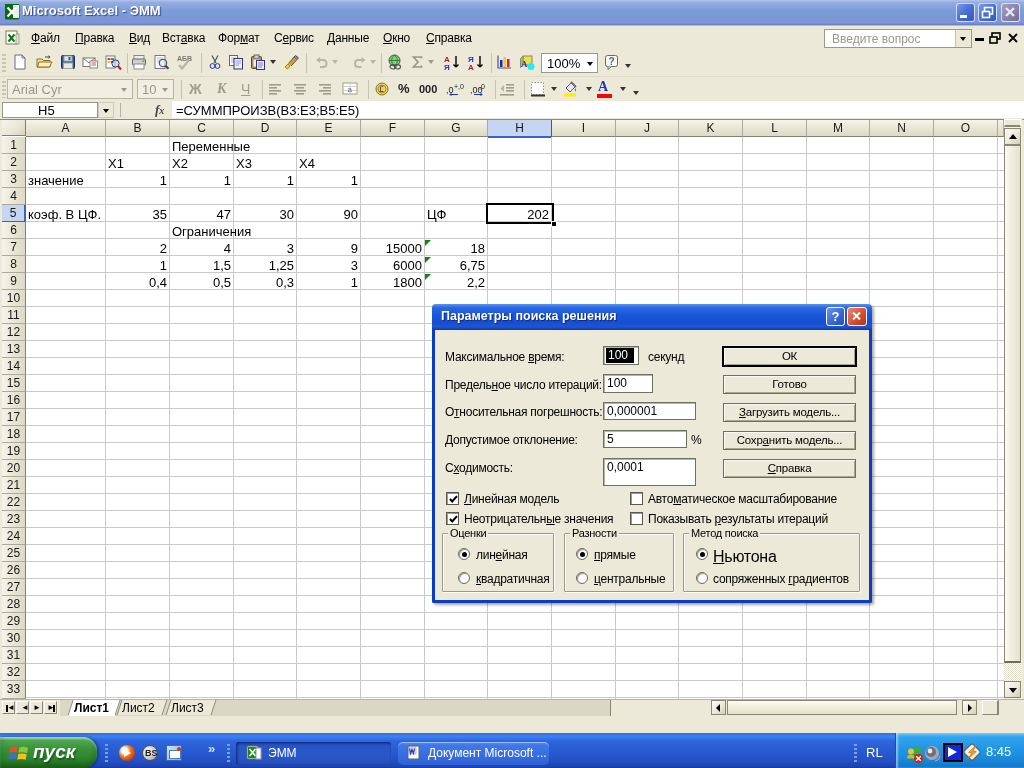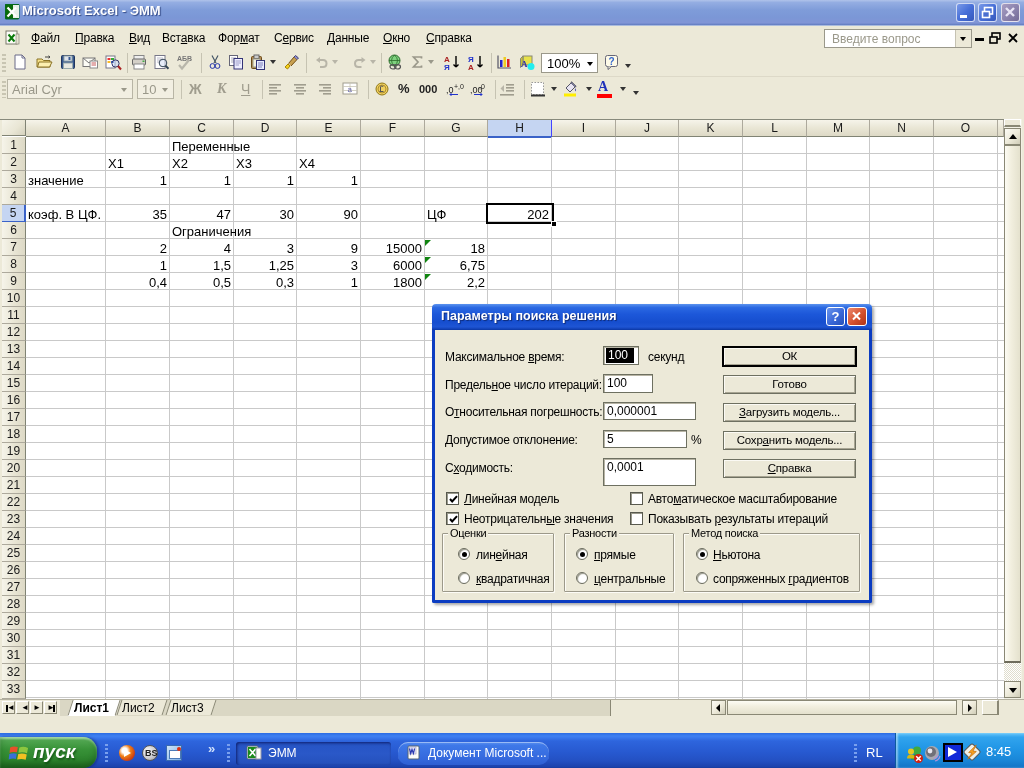--- a/index.html
+++ b/index.html
@@ -306,20 +306,31 @@
         <path d="M13 7 Q14.8 9.5 13.6 10.5 Q12.4 9.8 13 7" fill="#33a"></path>
         <rect x="2" y="12.5" width="12" height="3" fill="#ffee00"></rect>
       </svg>
   <div class="ddarr" style="left:586px;top:10px;border-top-color:#333"></div>
   <div class="a" style="left:598px;top:2px;font-size:14px;font-weight:bold;color:#23b;font-family:'Liberation Serif',serif">A</div>
   <div class="a" style="left:597px;top:17px;width:15px;height:4px;background:#f00"></div>
   <div class="ddarr" style="left:620px;top:10px;border-top-color:#333"></div>
   <div class="ddarr" style="left:633px;top:14px;border-top-color:#333"></div>
 </div>
 
+<div class="a" id="fbar">
+  <div class="a" style="left:2px;top:1px;width:96px;height:16px;background:#fff;border:1px solid #9a988a;box-sizing:border-box"></div>
+  <div class="tx" style="left:38px;top:2px">H5</div>
+  <div class="a" style="left:98px;top:1px;width:16px;height:16px;background:#ece9d8;border:1px solid #cdc9b8;box-sizing:border-box">
+        <div class="ddarr" style="left:4px;top:6px"></div>
+      </div>
+  <div class="a" style="left:120px;top:2px;width:1px;height:14px;background:#b5b2a1"></div>
+  <div class="a" style="left:155px;top:1px;font-size:13px;font-style:italic;font-family:'Liberation Serif',serif;font-weight:bold;color:#444">f<span style="font-size:10px">x</span></div>
+  <div class="a" style="left:172px;top:0;width:852px;height:17px;background:#fff"></div>
+  <div class="tx" style="left:176px;top:2px">=СУММПРОИЗВ(B3:E3;B5:E5)</div>
+</div>
 
 <div class="a" id="grid">
   <div class="a" style="left:0;top:0;width:1004px;height:1px;background:#888a7c"></div>
   <div class="a" style="left:2px;top:1px;width:24px;height:16px;background:linear-gradient(135deg,#f6f4ea 0,#e9e6d5 60%,#d5d1bd 100%);border-right:1px solid #808374;border-bottom:1px solid #808374;box-sizing:border-box"></div>
   <div class="a" style="left:0;top:1px;width:2px;height:580px;background:#ece9d8"></div>
   <div class="colhdr" style="left:26px;width:80px">A</div>
   <div class="colhdr" style="left:106px;width:64px">B</div>
   <div class="colhdr" style="left:170px;width:64px">C</div>
   <div class="colhdr" style="left:234px;width:63px">D</div>
   <div class="colhdr" style="left:297px;width:64px">E</div>
@@ -497,21 +508,21 @@
   <div class="a" style="left:227px;top:11px;width:3px;height:18px;background:repeating-linear-gradient(180deg,#7aa0ee 0 2px,transparent 2px 4px)"></div>
   <div class="a" style="left:236px;top:9px;width:155px;height:23px;border-radius:3px;background:linear-gradient(180deg,#2553c4 0,#2a58c8 50%,#2450bb 100%);box-shadow:inset 1px 1px 3px rgba(0,0,60,.65)">
     <svg class="a" style="left:10px;top:3px" width="16" height="16" viewBox="0 0 16 16">
           <rect x="1" y="1" width="11" height="13" rx="1" fill="#f0f4f0" stroke="#567"></rect>
           <rect x="2" y="2" width="9" height="11" fill="#1a8a1a"></rect>
           <path d="M3.5 4 L9.5 11 M9.5 4 L3.5 11" stroke="#fff" stroke-width="1.6"></path>
           <rect x="10" y="3" width="5" height="11" fill="#fdfdf8" stroke="#99a"></rect>
         </svg>
     <div class="a" style="left:32px;top:4px;font-size:12px;color:#fff">ЭММ</div>
   </div>
-  <div class="a" style="left:398px;top:9px;width:151px;height:23px;border-radius:10px;background:linear-gradient(180deg,#5a90f0 0,#3e78e8 15%,#3468dd 75%,#2e5fd2 100%);box-shadow:inset 0 1px 0 rgba(255,255,255,.4)">
+  <div class="a" style="left:398px;top:9px;width:151px;height:23px;border-radius:5px;background:linear-gradient(180deg,#5a90f0 0,#3e78e8 15%,#3468dd 75%,#2e5fd2 100%);box-shadow:inset 0 1px 0 rgba(255,255,255,.4)">
     <svg class="a" style="left:8px;top:3px" width="16" height="16" viewBox="0 0 16 16">
           <rect x="2" y="1" width="11" height="13" rx="1" fill="#fdfdfa" stroke="#567"></rect>
           <rect x="3" y="2" width="7" height="7" fill="#e8e8fc" stroke="#88a" stroke-width="0.5"></rect>
           <path d="M3.5 3.5 L4.7 8.5 L6 4.5 L7.4 8.5 L8.6 3.5" stroke="#2a3ab0" stroke-width="1.2" fill="none"></path>
         </svg>
     <div class="a" style="left:30px;top:4px;font-size:12px;color:#fff;white-space:nowrap">Документ Microsoft ...</div>
   </div>
   <div class="a" style="left:854px;top:11px;width:3px;height:18px;background:repeating-linear-gradient(180deg,#7aa0ee 0 2px,transparent 2px 4px)"></div>
   <div class="a" style="left:866px;top:12px;font-size:13px;color:#fff">RL</div>
   <div class="a" style="left:895px;top:0;width:129px;height:35px;background:linear-gradient(180deg,#66c6fa 0,#31a4ee 12%,#2196e6 45%,#1a88d9 75%,#1173c5 100%);border-left:1px solid #0c5a9e;box-shadow:inset 2px 0 2px rgba(255,255,255,.45)">
@@ -598,17 +609,17 @@
   <div class="dlab" style="left:476px;top:572px;font-size:12px"><u>к</u>вадратичная</div>
   <div class="rad" style="left:576px;top:548px">
         <div class="rdot"></div>
       </div>
   <div class="dlab" style="left:594px;top:548px;font-size:12px"><u>п</u>рямые</div>
   <div class="rad" style="left:576px;top:572px"></div>
   <div class="dlab" style="left:594px;top:572px;font-size:12px"><u>ц</u>ентральные</div>
   <div class="rad" style="left:696px;top:548px">
         <div class="rdot"></div>
       </div>
-  <div class="dlab" style="left:713px;top:548px;font-size:12px"><u>Н</u>ьютона</div>
+  <div class="dlab" style="left:713px;top:548px;font-size:16px"><u>Н</u>ьютона</div>
   <div class="rad" style="left:696px;top:572px"></div>
   <div class="dlab" style="left:713px;top:572px;font-size:12px">сопряженных <u>г</u>радиентов</div>
 </div>
 
 </div>
 </body></html>

